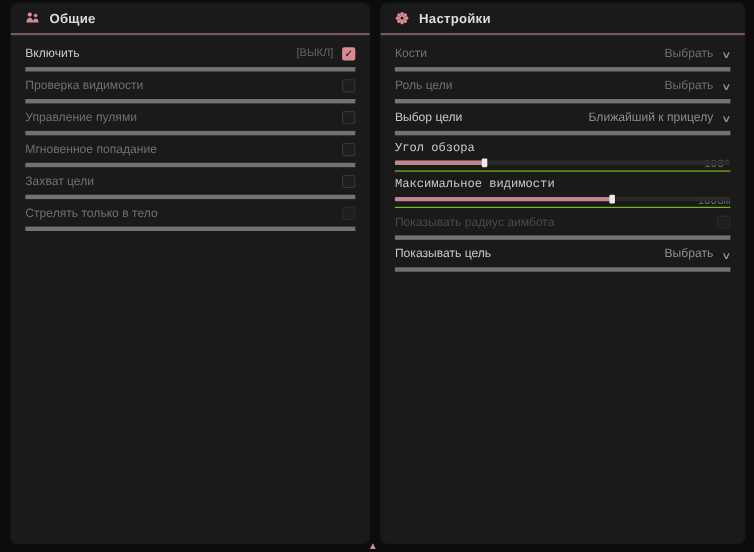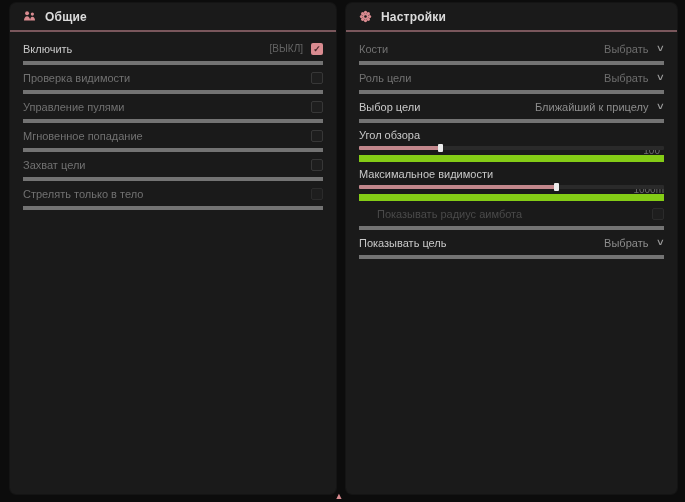--- a/index.html
+++ b/index.html
@@ -24,39 +24,39 @@
   .panel-title{font-size:12px;font-weight:bold;color:#dcdcdc;letter-spacing:.2px;}
   .hicon{width:13px;height:13px;display:inline-flex;}
   .panel-body{padding:4px 13px 0 13px;}
 
   .row{
     display:flex;align-items:center;justify-content:space-between;
     height:25px;border-bottom:4px solid #737373;
   }
   .row-label{font-size:11px;color:#c9c9c9;}
   .row-label.inactive{color:#717171;}
-  .row-label.disabled{color:#4a4a4a;margin-left:18px;}
+  .row-label.disabled{color:#4a4a4a;}
   .row-right{display:flex;align-items:center;gap:8px;}
   .keybind{font-size:10px;color:#646464;}
 
   .checkbox{
     width:12px;height:12px;border-radius:2px;box-sizing:border-box;
     display:flex;align-items:center;justify-content:center;
   }
   .checkbox.unchecked{border:1px solid #373737;background:#1e1e1e;}
   .checkbox.unchecked.faint{border-color:#2b2b2b;}
   .checkbox.checked{background:#d98b90;color:#472529;font-size:9px;font-weight:bold;line-height:12px;}
   .checkbox.checked .chk{transform:translateY(-0.5px);}
 
-  .dropdown{display:flex;align-items:flex-start;gap:9px;cursor:default;}
+  .dropdown{display:flex;align-items:flex-end;gap:9px;cursor:default;}
   .dropdown .value{font-size:11px;color:#8d8d8d;}
   .dropdown .value.dim{color:#6e6e6e;}
   .dropdown .chevron{font-size:9px;color:#9a9a9a;transform:scaleX(1.4);}
 
-  .slider-row{padding:4px 0 2px 0;border-bottom:7px solid #84cc16;}
+  .slider-row{padding:4px 0 2px 0;border-bottom:1px solid #84cc16;font-family:Liberation Mono, monospace;}
   .slider-top{display:flex;justify-content:space-between;align-items:center;height:15px;}
   .slider-value{font-size:10px;color:#6e6e6e;margin-top:32px;}
   .slider-track{position:relative;height:4px;background:#2a2a2a;margin:4px 0 3px 0;border-radius:1px;}
   .slider-fill{position:relative;height:100%;background:#c2878c;border-radius:1px;}
   .slider-handle{
     position:absolute;right:-2px;top:-2px;width:5px;height:8px;
     background:#ececec;border-radius:1px;
   }
 
   .collapse-arrow{

